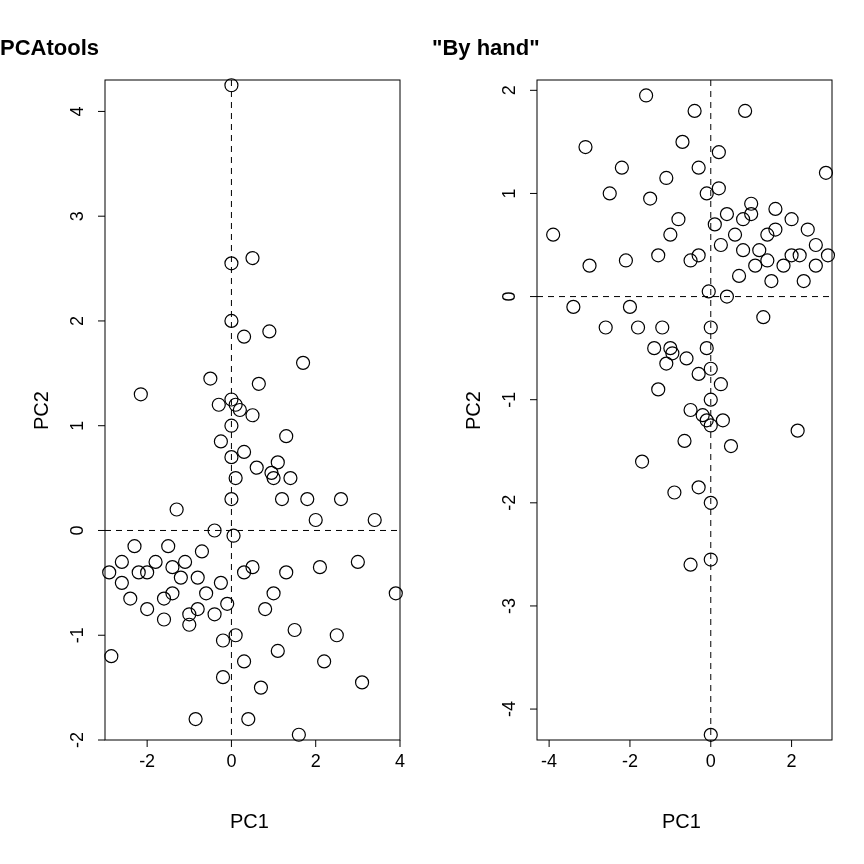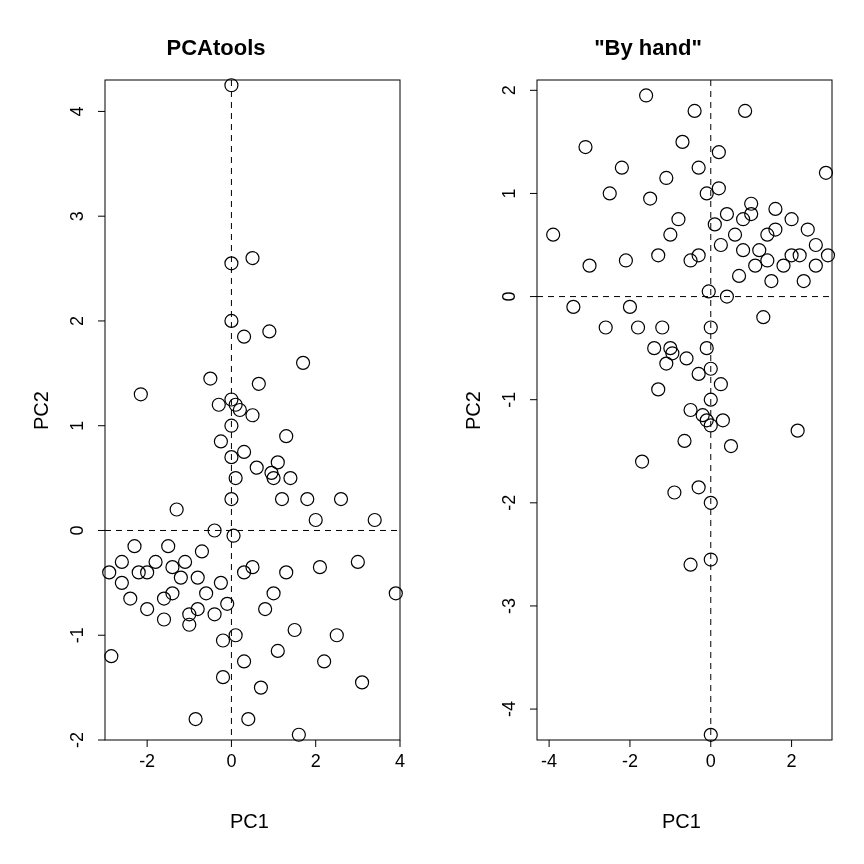--- a/index.html
+++ b/index.html
@@ -13,21 +13,20 @@
     height: 864px;
     position: relative;
   }
   .panel {
     position: absolute;
   }
   .title {
     position: absolute;
     font-weight: bold;
     font-size: 22px;
-    text-align: center;
     width: 100%;
   }
   .axis-label {
     position: absolute;
     font-size: 20px;
   }
   .ylab {
     transform: rotate(-90deg);
     transform-origin: left top;
   }

